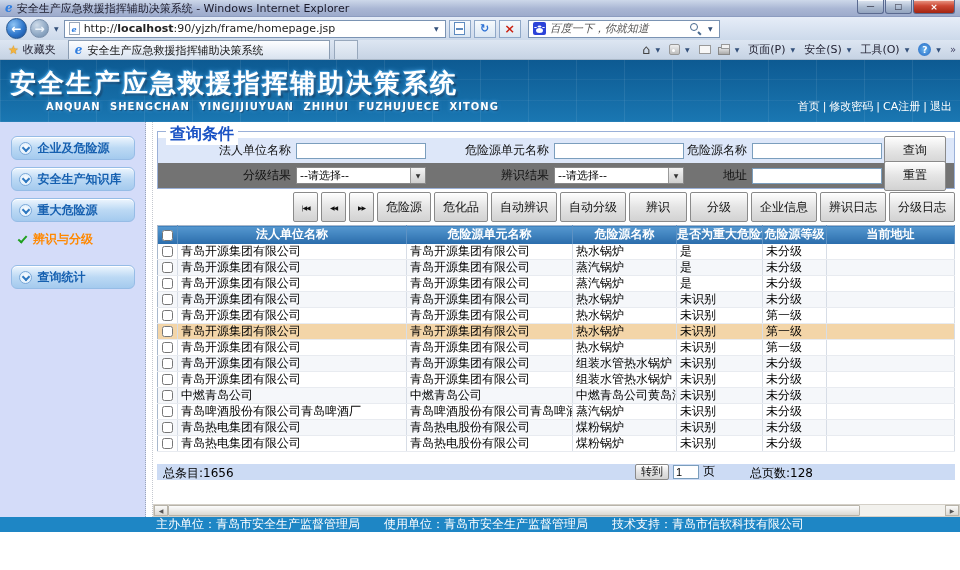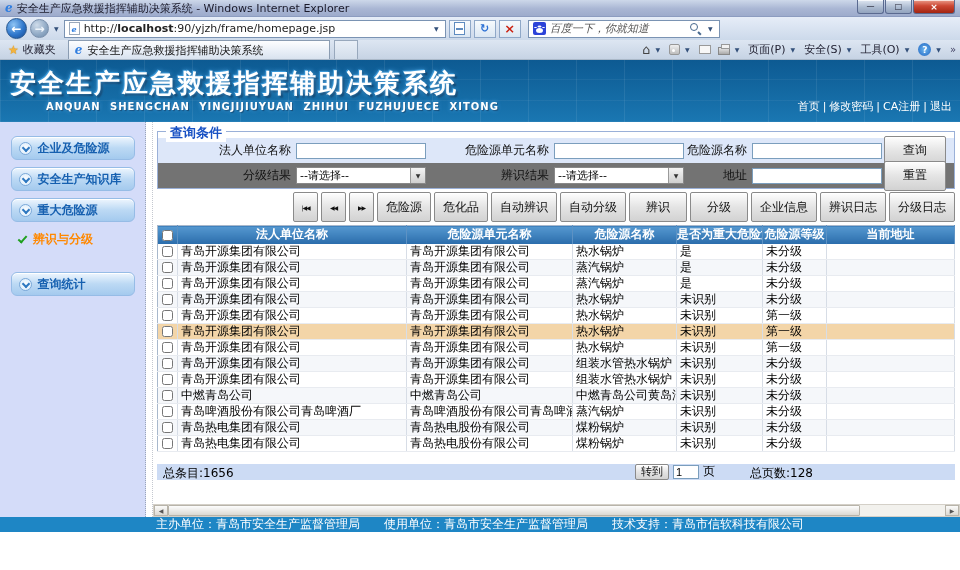--- a/index.html
+++ b/index.html
@@ -104,30 +104,30 @@
   .sidebar { width:146px; background:#d4dcf9; border-right:1px dotted #9aa4b8; padding-top:14px; flex:none; }
   .gutter { width:7px; background:#fff; border-right:1px dotted #c4c8d0; flex:none; }
   .sb-btn { width:124px; height:24px; margin:0 auto 7px auto; border-radius:6px;
     background:linear-gradient(#eef6fe,#bcd9f4 50%,#a4caee); border:1px solid #96bce6;
     box-shadow:inset 0 1px 0 #fff; display:flex; align-items:center; gap:6px; padding-left:7px; }
   .sb-btn span.lbl { color:#1660b0; font-weight:bold; font-size:12px; white-space:nowrap; }
   .sb-ico { width:13px; height:13px; border-radius:50%; flex:none;
     background:radial-gradient(#ffffff,#d6eafb); border:1px solid #7aa8d8; position:relative; }
   .sb-ico::after { content:""; position:absolute; left:3px; top:2px; width:4px; height:4px;
     border-right:2px solid #2e78c0; border-bottom:2px solid #2e78c0; transform:rotate(45deg); }
-  .sb-sub { display:flex; align-items:center; gap:6px; padding:2px 0 2px 18px; margin-bottom:22px; }
+  .sb-sub { display:flex; align-items:center; gap:6px; padding:2px 0 2px 18px; margin-bottom:15px; }
   .check-ico { width:9px; height:5px; border-left:2px solid #1fa01f; border-bottom:2px solid #1fa01f;
     transform:rotate(-48deg); margin-top:-3px; }
   .sb-sub .lbl { color:#ff8800; font-weight:bold; font-size:12px; }
 
   .main { flex:1; display:flex; flex-direction:column; background:#fff; min-width:0; }
 
   .qbox { margin:9px 5px 0 4px; border:1px solid #9ab0d8; position:relative; padding-top:6px; }
   .qlegend { position:absolute; top:-8px; left:8px; background:#fff; padding:0 4px;
-    color:#1a52c4; font-weight:bold; font-size:13px; }
+    color:#1a52c4; font-weight:bold; font-size:16px; }
   .qrow { height:25px; display:flex; align-items:center; padding-right:8px; }
   .qrow1 { background:#dde7f9; }
   .qrow2 { background:#737373; }
   .qlabel { text-align:right; font-size:12px; color:#111; padding-right:5px; white-space:nowrap; }
   .ql1 { width:138px; } .ql2 { width:128px; } .ql3 { width:68px; }
   .qinput { width:130px; height:16px; border:1px solid #7b9ebd; background:#fff; font-size:11px; padding:0 2px; }
   .qselect { width:130px; height:17px; border:1px solid #888; background:#fff; display:flex;
     align-items:center; font-size:11px; }
   .qselect .sel-text { flex:1; padding-left:3px; white-space:nowrap; overflow:hidden; }
   .sel-arrow { width:15px; height:15px; background:linear-gradient(#f4f4f4,#cfcfcf); border-left:1px solid #9a9a9a;

